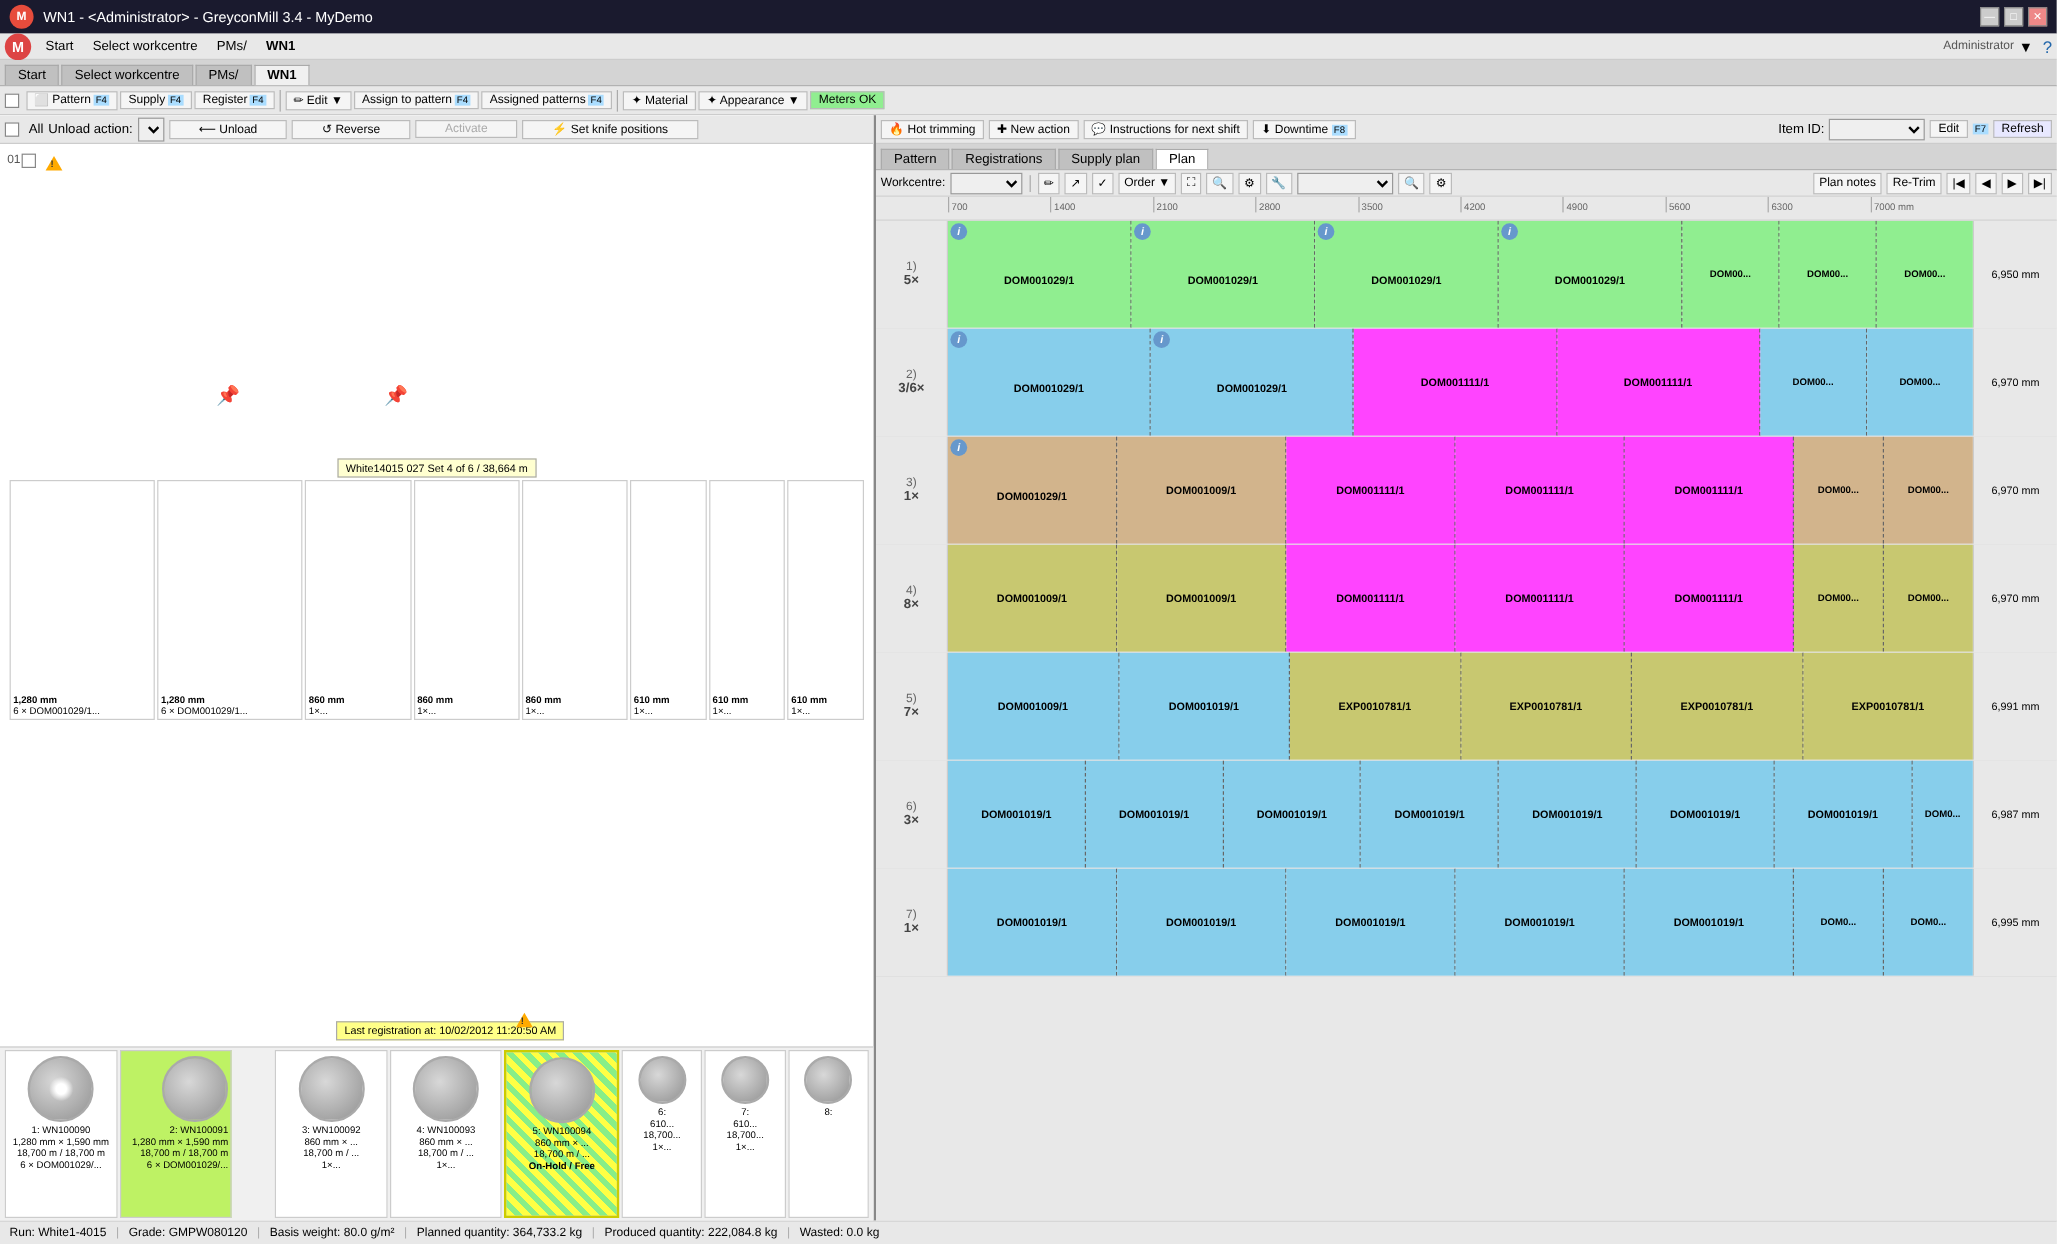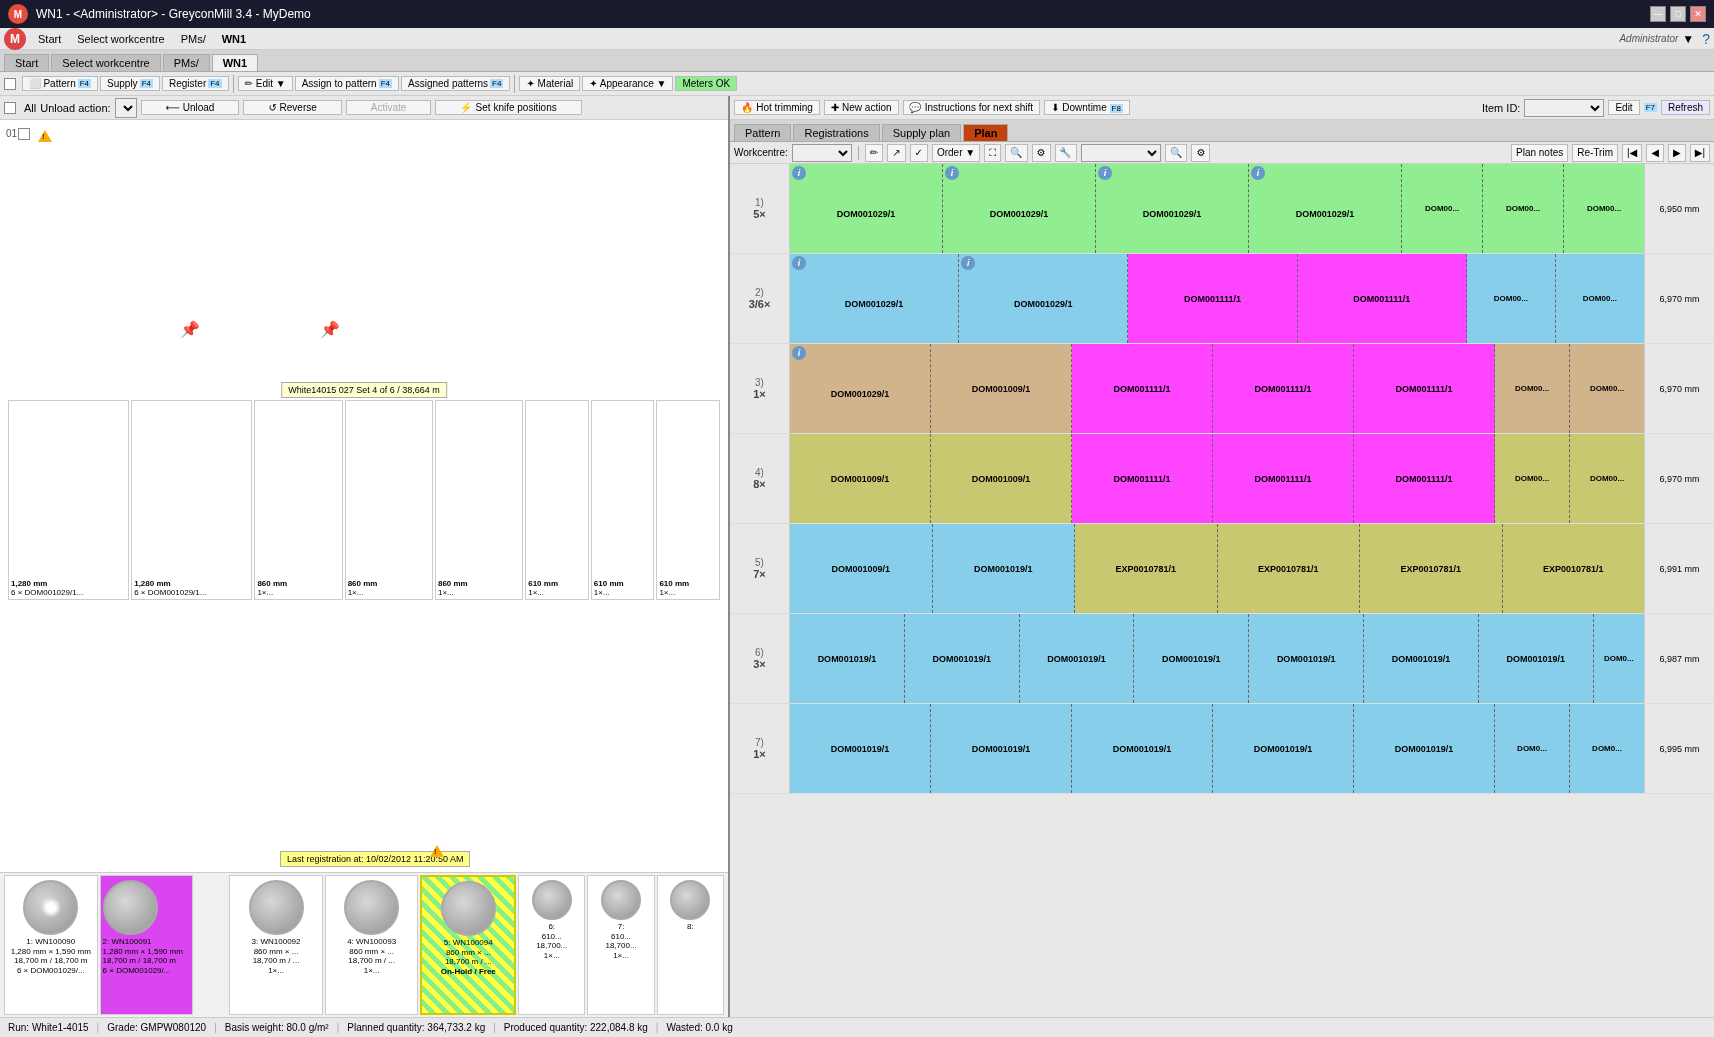--- a/index.html
+++ b/index.html
@@ -41,21 +41,21 @@
     
     #right-panel { flex: 1; background: #f0f0f0; display: flex; flex-direction: column; }
     
     
     #right-toolbar { background: #e8e8e8; height: 24px; display: flex; align-items: center; padding: 0 4px; gap: 4px; border-bottom: 1px solid #ccc; font-size: 11px; flex-wrap: nowrap; overflow: hidden; }
     .rt-btn { padding: 1px 6px; border: 1px solid #bbb; background: #f5f5f5; cursor: pointer; font-size: 10px; white-space: nowrap; }
     
     
     #right-tabs { background: #d4d4d4; height: 22px; display: flex; align-items: flex-end; padding-left: 4px; border-bottom: 1px solid #aaa; }
     .rtab { padding: 2px 10px; border: 1px solid #aaa; border-bottom: none; background: #c0c0c0; cursor: pointer; font-size: 11px; margin-right: 2px; }
-    .rtab.active { background: #c2410c; font-weight: bold; }
+    .rtab.active { background: #ffffff; font-weight: normal; }
     
     
     #plan-controls { background: #e8e8e8; height: 22px; display: flex; align-items: center; padding: 0 4px; gap: 4px; border-bottom: 1px solid #ccc; font-size: 10px; }
     .pc-select { height: 18px; border: 1px solid #999; font-size: 10px; }
     .pc-btn { padding: 0 4px; border: 1px solid #bbb; background: #f5f5f5; cursor: pointer; font-size: 10px; height: 18px; }
     
     
     #plan-ruler { height: 20px; background: #e8e8e8; border-bottom: 1px solid #ccc; position: relative; overflow: hidden; }
     
     
@@ -94,21 +94,21 @@
   </div>
 </div>
 
 <div id="menubar">
   <div class="app-logo">M</div>
   <div class="menu-item">Start</div>
   <div class="menu-item">Select workcentre</div>
   <div class="menu-item">PMs/</div>
   <div class="menu-item" style="font-weight:bold;">WN1</div>
   <div style="flex:1"></div>
-  <span style="font-size:10px; color:#555;font-style:italic;">Administrator</span>
+  <span style="font-size:10px; color:#555;">Administrator</span>
   <span style="font-size:12px; margin-left:4px;">▼</span>
   <span style="margin-left:8px; font-size:14px; color:#2266aa; cursor:pointer;">?</span>
 </div>
 
 <div id="tabbar">
   <div class="tab">Start</div>
   <div class="tab">Select workcentre</div>
   <div class="tab">PMs/</div>
   <div class="tab active">WN1</div>
 </div>
@@ -208,21 +208,21 @@
         <div style="flex:1; background:white; border:1px solid #ccc; padding:2px; font-size:8px; display:flex; flex-direction:column; align-items:center;">
           <div style="width:55px; height:55px; background:radial-gradient(circle at 40% 38%, #d8d8d8, #909090); border-radius:50%; margin:2px 0; position:relative; border:2px solid #aaa;">
               <div style="position:absolute;top:30%;left:30%;width:40%;height:40%;background:radial-gradient(circle,#fff 30%,transparent 70%);border-radius:50%;"></div>
             </div>
           <div style="word-break:break-all; text-align:center; line-height:1.2;">1: WN100090</div>
           <div style="word-break:break-all; text-align:center; line-height:1.2;">1,280 mm × 1,590 mm</div>
           <div style="word-break:break-all; text-align:center; line-height:1.2;">18,700 m / 18,700 m</div>
           <div style="word-break:break-all; text-align:center; line-height:1.2;">6 × DOM001029/...</div>
         </div>
 
-        <div style="flex:1; background:#d946ef; border:1px solid #ccc; padding:2px; font-size:8px; display:flex; flex-direction:column; align-items:flex-start;">
+        <div style="flex:1; background:#bef264; border:1px solid #ccc; padding:2px; font-size:8px; display:flex; flex-direction:column; align-items:flex-end;">
           <div style="width:55px; height:55px; background:radial-gradient(circle at 40% 38%, #d8d8d8, #909090); border-radius:50%; margin:2px 0; border:2px solid #aaa;"></div>
           <div style="text-align:center; line-height:1.2;">2: WN100091</div>
           <div style="text-align:center; line-height:1.2; word-break:break-all;">1,280 mm × 1,590 mm</div>
           <div style="text-align:center; line-height:1.2; word-break:break-all;">18,700 m / 18,700 m</div>
           <div style="text-align:center; line-height:1.2; word-break:break-all;">6 × DOM001029/...</div>
         </div>
 
         <div style="flex:1; background:white; border:1px solid #ccc; padding:2px; font-size:8px; display:flex; flex-direction:column; align-items:center;margin-left:34px;">
           <div style="width:55px; height:55px; background:radial-gradient(circle at 40% 38%, #d8d8d8, #909090); border-radius:50%; margin:2px 0; border:2px solid #aaa;"></div>
           <div style="text-align:center; line-height:1.2;">3: WN100092</div>
@@ -316,20 +316,34 @@
       <div style="flex:1"></div>
       <button class="pc-btn">Plan notes</button>
       <button class="pc-btn">Re-Trim</button>
 
       <button class="pc-btn">|◀</button>
       <button class="pc-btn">◀</button>
       <button class="pc-btn">▶</button>
       <button class="pc-btn">▶|</button>
     </div>
 
+    <div id="plan-ruler" style="position:relative; height:20px; background:#e8e8e8; border-bottom:1px solid #ccc; overflow:hidden;">
+      <div style="position:absolute; left:60px; right:70px; display:flex;">
+        <div style="flex:1; border-left:1px solid #aaa; font-size:8px; padding-left:2px; padding-top:4px; color:#666;">700</div>
+        <div style="flex:1; border-left:1px solid #aaa; font-size:8px; padding-left:2px; padding-top:4px; color:#666;">1400</div>
+        <div style="flex:1; border-left:1px solid #aaa; font-size:8px; padding-left:2px; padding-top:4px; color:#666;">2100</div>
+        <div style="flex:1; border-left:1px solid #aaa; font-size:8px; padding-left:2px; padding-top:4px; color:#666;">2800</div>
+        <div style="flex:1; border-left:1px solid #aaa; font-size:8px; padding-left:2px; padding-top:4px; color:#666;">3500</div>
+        <div style="flex:1; border-left:1px solid #aaa; font-size:8px; padding-left:2px; padding-top:4px; color:#666;">4200</div>
+        <div style="flex:1; border-left:1px solid #aaa; font-size:8px; padding-left:2px; padding-top:4px; color:#666;">4900</div>
+        <div style="flex:1; border-left:1px solid #aaa; font-size:8px; padding-left:2px; padding-top:4px; color:#666;">5600</div>
+        <div style="flex:1; border-left:1px solid #aaa; font-size:8px; padding-left:2px; padding-top:4px; color:#666;">6300</div>
+        <div style="flex:1; border-left:1px solid #aaa; font-size:8px; padding-left:2px; padding-top:4px; color:#666;">7000 mm</div>
+      </div>
+    </div>
 
     <div id="plan-grid" style="flex:1; overflow:auto; background:#e8e8e8;">
 
       <div class="plan-row" style="background:#f0f0f0; min-height:90px;">
         <div class="plan-row-meta">
           <div style="font-size:10px; color:#666;">1)</div>
           <div style="font-size:11px; font-weight:bold; color:#444;">5×</div>
         </div>
         <div class="plan-row-content">
           <div style="flex:1; background:#90ee90; border-right:1px dashed #666; display:flex; flex-direction:column; align-items:center; justify-content:center; padding:4px; position:relative;">

